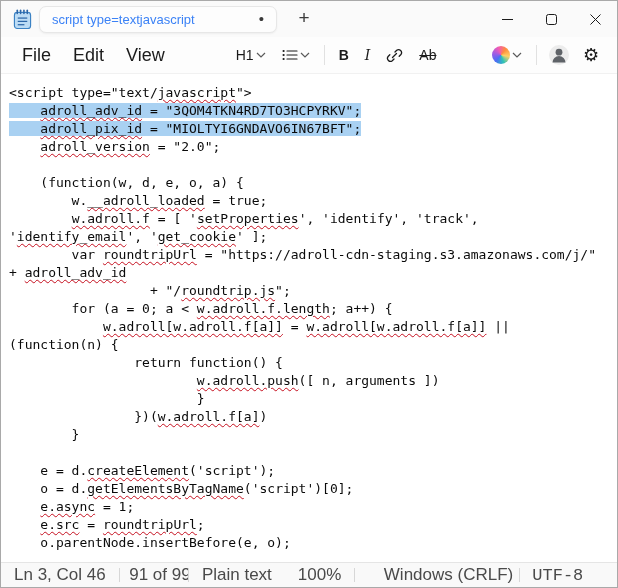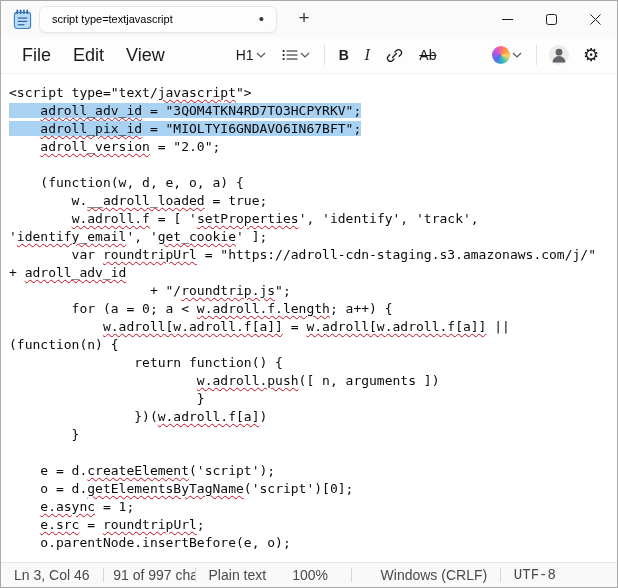--- a/index.html
+++ b/index.html
@@ -7,21 +7,21 @@
     width:618px;height:588px;box-sizing:border-box;background:#ffffff;
     border:1px solid #a9a9a9;font-family:"Liberation Sans",sans-serif;
     display:flex;flex-direction:column;overflow:hidden;position:relative;
   }
   
   .titlebar{height:36px;flex:0 0 36px;background:#fafafa;display:flex;align-items:center;padding-left:8px;}
   .app-icon{width:26px;display:flex;justify-content:center;align-items:center;}
   .tab{width:238px;height:27px;box-sizing:border-box;margin-left:4px;background:#fdfdfd;
        border:1px solid #e7e7e7;border-radius:7px;box-shadow:0 1px 2px rgba(0,0,0,.05);
        display:flex;align-items:center;padding:0 12px;}
-  .tab-label{font-size:11px;color:#000000;white-space:nowrap;overflow:hidden;}
+  .tab-label{font-size:13px;color:#3b82f6;white-space:nowrap;overflow:hidden;}
   .tab-dot{margin-left:auto;font-size:15px;color:#3a3a3a;line-height:10px;}
   .newtab{width:30px;height:28px;margin-left:12px;border:none;background:transparent;
           font-size:19px;font-weight:300;color:#3c3c3c;display:grid;place-items:center;border-radius:5px;padding:0 0 3px 0;}
   .win-controls{margin-left:auto;display:flex;height:36px;}
   .win-btn{width:44px;height:36px;border:none;background:transparent;display:grid;place-items:center;padding:0;}
   
   .toolbar{height:36px;flex:0 0 36px;background:#fdfdfd;display:flex;align-items:center;
            padding:0 10px;border-bottom:1px solid #f1f1f1;}
   .menu-btn{border:none;background:transparent;font-size:18px;color:#1b1b1b;padding:6px 11px;border-radius:5px;}
   .tool-btn{border:none;background:transparent;display:flex;align-items:center;gap:2px;
@@ -38,21 +38,21 @@
   .gear-glyph{font-size:18px;color:#1b1b1b;line-height:1;}
   
   .editor{flex:1 1 auto;background:#ffffff;overflow:hidden;padding:10px 0 0 8px;
           font-family:"DejaVu Sans Mono","Liberation Mono",monospace;font-size:13px;color:#0a0a0a;}
   .code-line{height:18px;line-height:18px;white-space:pre;}
   .sel{background:var(--sel,#a9d1f2);}
   .sq{text-decoration-line:underline;text-decoration-style:wavy;
       text-decoration-color:var(--squiggle,#c50f1f);text-decoration-thickness:1px;text-underline-offset:2px;}
   
   .statusbar{height:24px;flex:0 0 24px;background:#f9f9f9;border-top:1px solid #e5e5e5;
-             display:flex;align-items:center;font-size:14px;color:#4a4a4a;}
+             display:flex;align-items:center;font-size:17px;color:#4a4a4a;}
   .sb-cell{padding:0 13px;white-space:nowrap;}
   .sb-chars{width:112px;overflow:hidden;padding:0 4px 0 10px;}
   .sb-sep{width:1px;height:14px;background:#d7d7d7;}
   .sb-spacer{flex:1 1 auto;}
   .sb-right-pad{width:42px;}
   .sb-zoom{width:66px;}
   .sb-crlf{width:122px;text-align:center;margin-left:16px;}
   .sb-utf{width:88px;text-align:left;font-family:Liberation Mono, monospace;}
 </style>
 </head>

